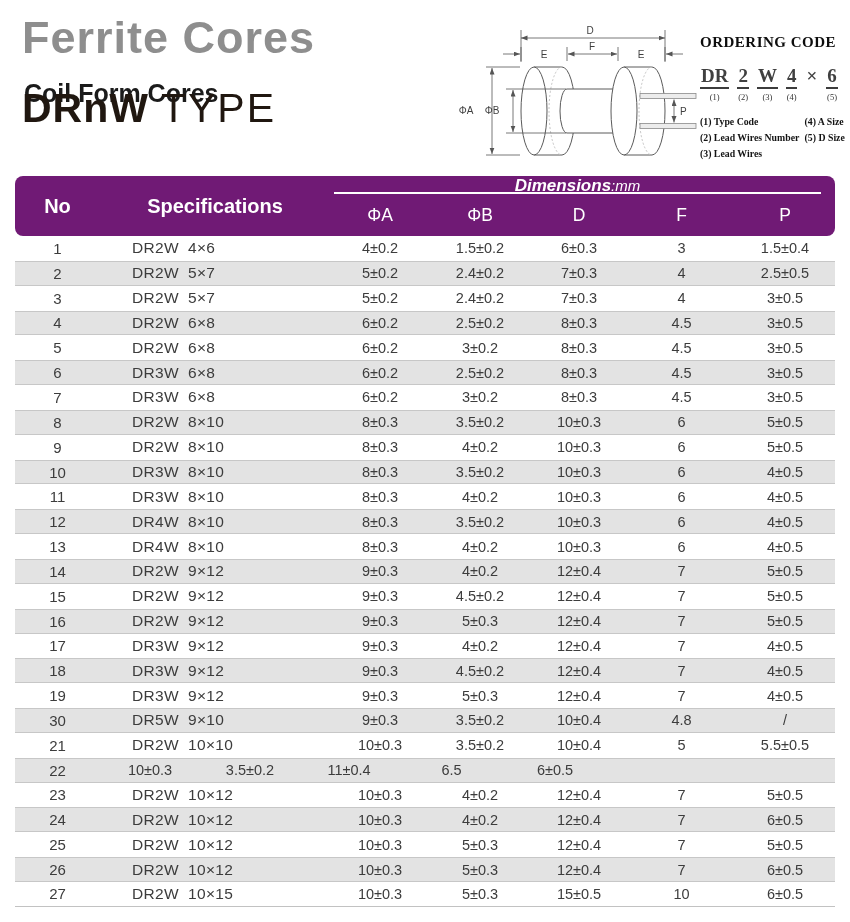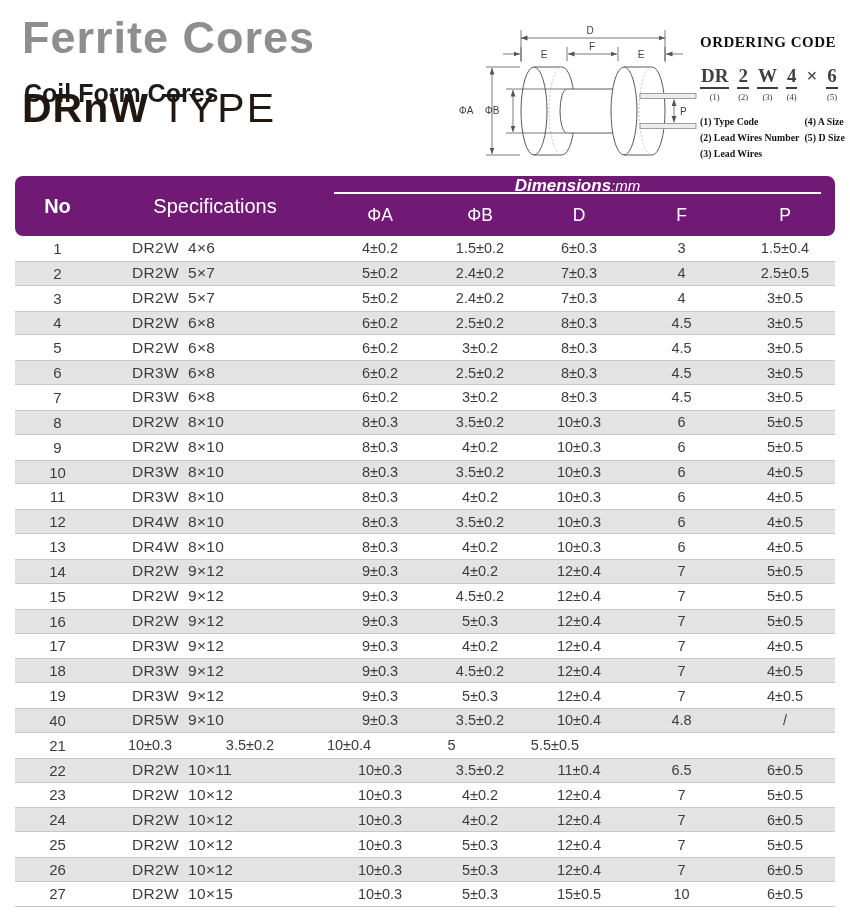--- a/index.html
+++ b/index.html
@@ -25,21 +25,21 @@
              font-size:9.8px;font-weight:700;color:#141414;line-height:1.65;white-space:nowrap;}
 
   
   .diagram{position:absolute;left:430px;top:14px;}
   .diagram text{font-size:10px;fill:#3f3f3f;}
 
   
   .dtable{position:absolute;left:15px;top:176px;width:820px;}
   .thead{height:60px;background:#701a75;border-radius:8px;display:flex;color:#fff;}
   .th-no{width:85px;display:flex;align-items:center;justify-content:center;font-size:20px;font-weight:600;}
-  .th-spec{width:230px;display:flex;align-items:center;justify-content:center;font-size:20px;font-weight:400;}
+  .th-spec{width:230px;display:flex;align-items:center;justify-content:center;font-size:20px;font-weight:700;}
   .th-dims{flex:1;display:flex;flex-direction:column;}
   .dims-top{height:18px;display:flex;align-items:center;justify-content:center;
             border-bottom:2px solid #fff;margin:0 14px 0 4px;padding-top:3px;box-sizing:border-box;font-size:17px;font-style:italic;}
   .dims-top .bold{font-weight:700;}
   .dims-top .unit{font-weight:400;font-size:15px;}
   .dims-bottom{flex:1;display:flex;align-items:center;}
   .hcell{text-align:center;font-size:17.5px;}
 
   .c-a{width:100px;}.c-b{width:100px;}.c-d{width:98px;}.c-f{width:107px;}.c-p{width:100px;}
 
@@ -339,39 +339,39 @@
         <div class="trow">
           <div class="cell c-no">19</div>
           <div class="cell c-spec">DR3W  9×12</div>
           <div class="cell c-a">9±0.3</div>
           <div class="cell c-b">5±0.3</div>
           <div class="cell c-d">12±0.4</div>
           <div class="cell c-f">7</div>
           <div class="cell c-p">4±0.5</div>
         </div>
         <div class="trow even">
-          <div class="cell c-no">40</div>
+          <div class="cell c-no">30</div>
           <div class="cell c-spec">DR5W  9×10</div>
           <div class="cell c-a">9±0.3</div>
           <div class="cell c-b">3.5±0.2</div>
           <div class="cell c-d">10±0.4</div>
           <div class="cell c-f">4.8</div>
           <div class="cell c-p">/</div>
         </div>
         <div class="trow">
           <div class="cell c-no">21</div>
+          <div class="cell c-spec">DR2W  10×10</div>
           <div class="cell c-a">10±0.3</div>
           <div class="cell c-b">3.5±0.2</div>
           <div class="cell c-d">10±0.4</div>
           <div class="cell c-f">5</div>
           <div class="cell c-p">5.5±0.5</div>
         </div>
         <div class="trow even">
           <div class="cell c-no">22</div>
-          <div class="cell c-spec">DR2W  10×11</div>
           <div class="cell c-a">10±0.3</div>
           <div class="cell c-b">3.5±0.2</div>
           <div class="cell c-d">11±0.4</div>
           <div class="cell c-f">6.5</div>
           <div class="cell c-p">6±0.5</div>
         </div>
         <div class="trow">
           <div class="cell c-no">23</div>
           <div class="cell c-spec">DR2W  10×12</div>
           <div class="cell c-a">10±0.3</div>

